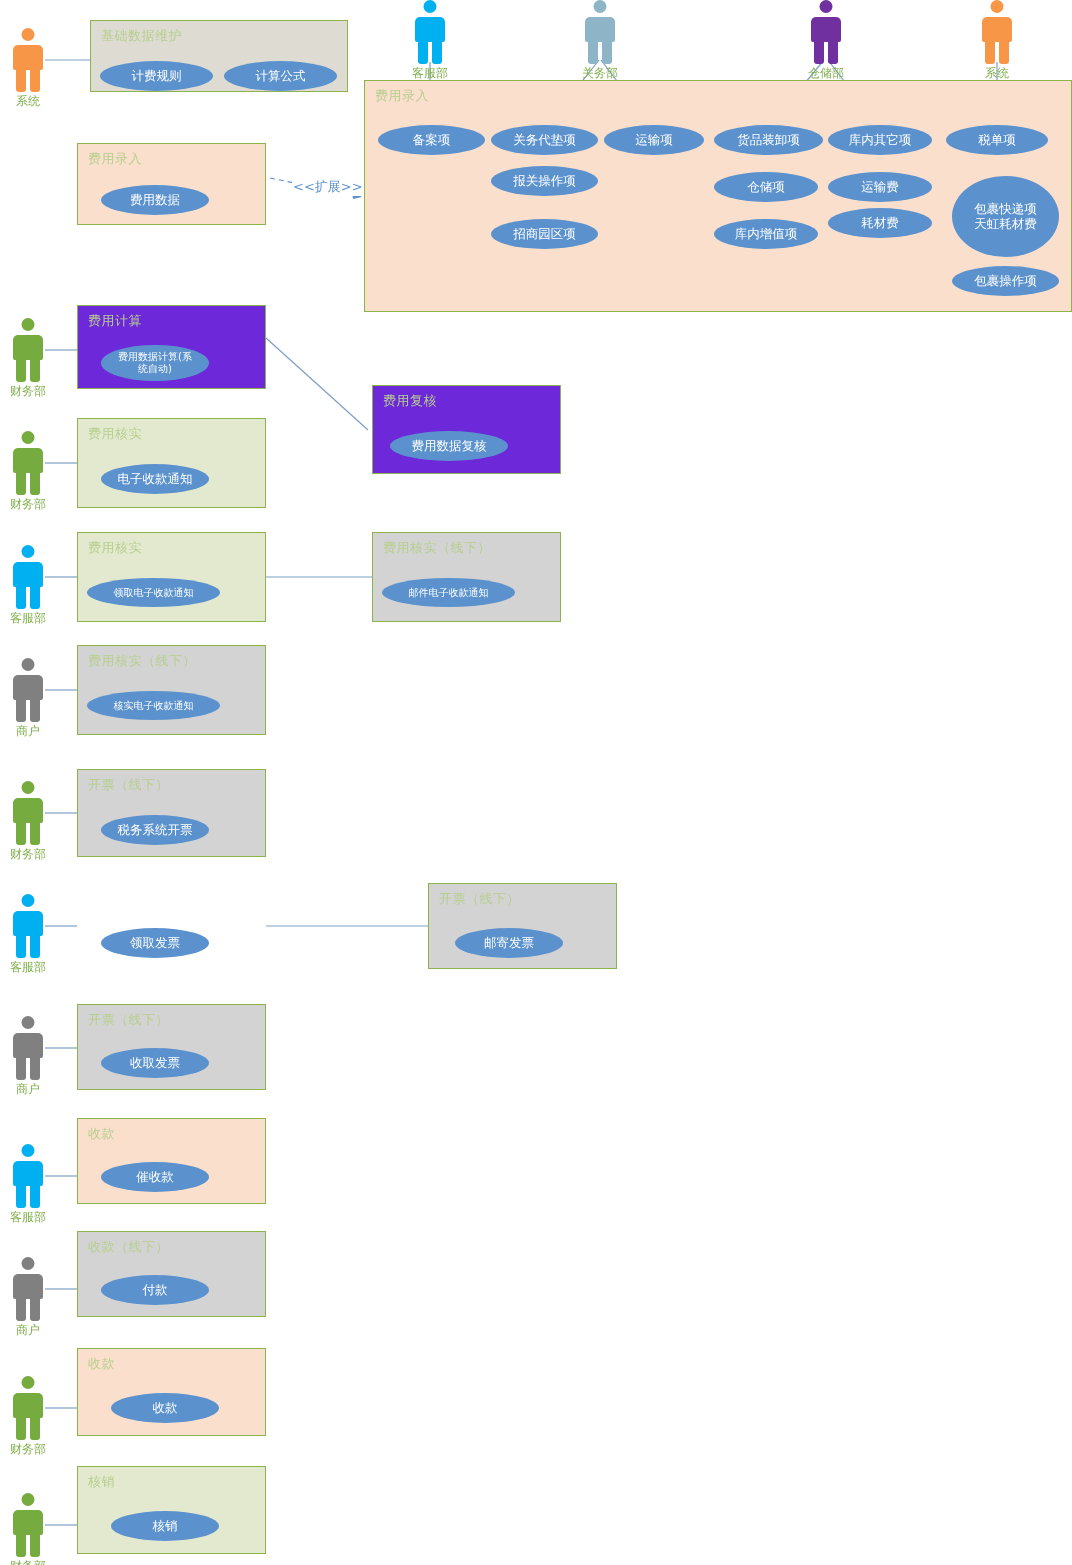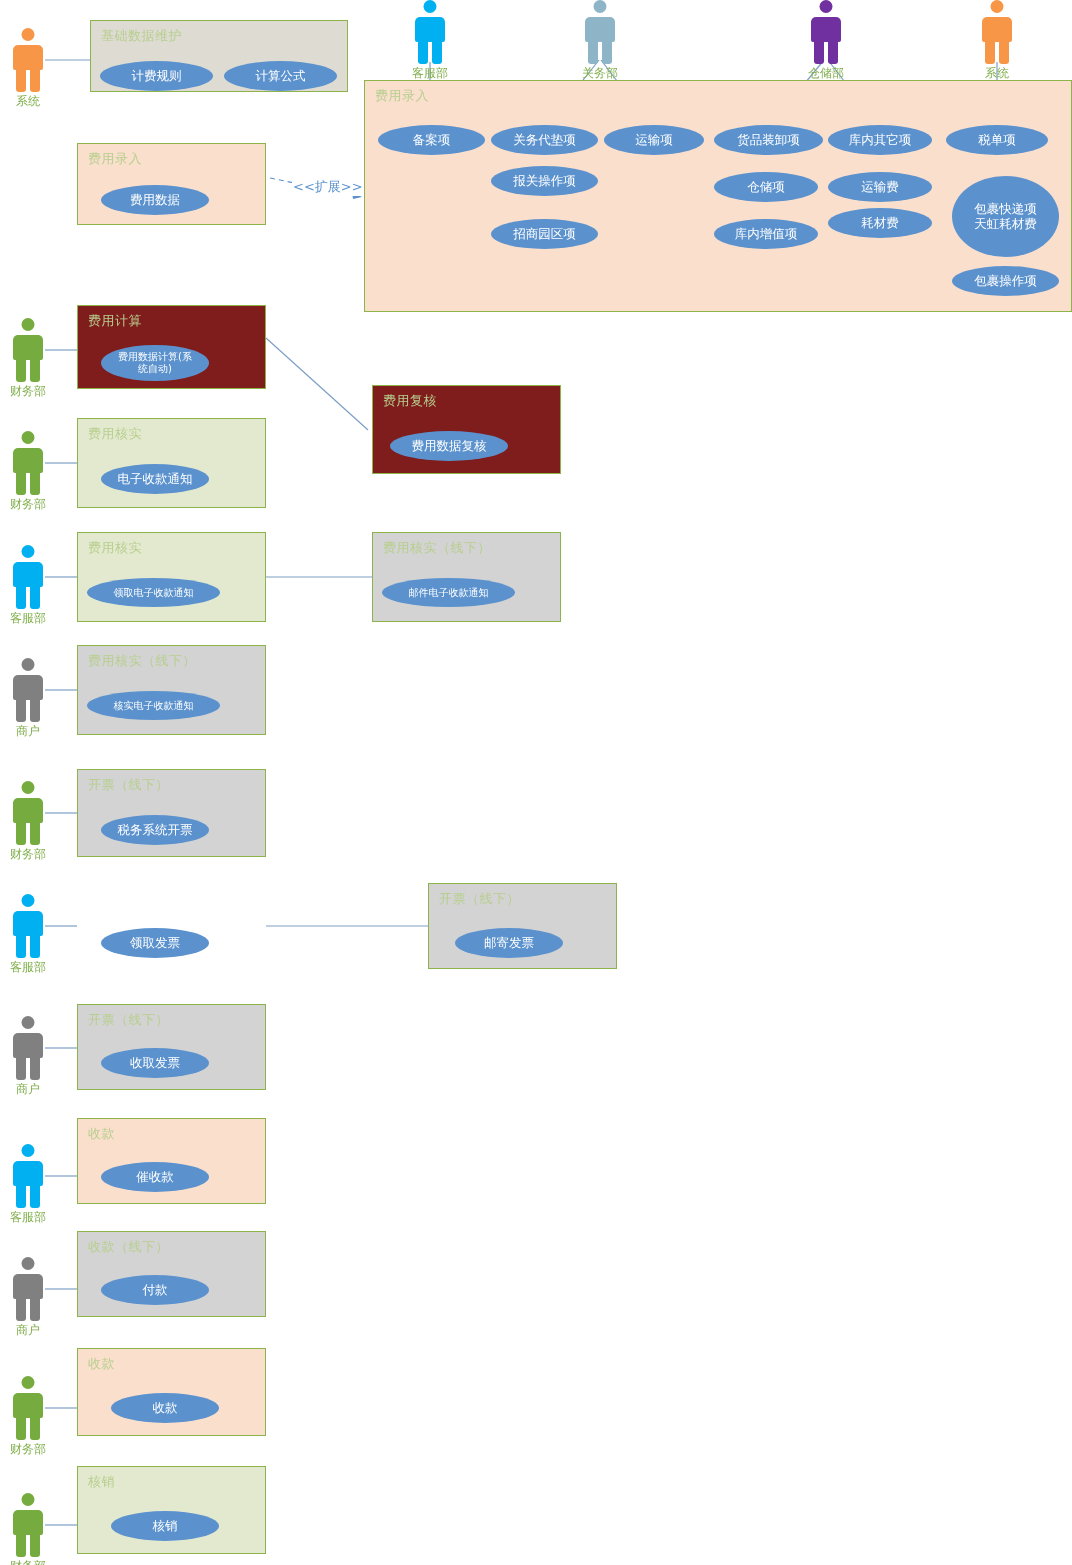--- a/index.html
+++ b/index.html
@@ -34,21 +34,21 @@
     position:absolute;
     left:10px;
     top:6px;
     font-size:13px;
     color:#b7cf8e;
     letter-spacing:.5px;
     white-space:nowrap;
   }
   .fill-gray   { background:#dedbd3; }
   .fill-peach  { background:#fadfcd; }
-  .fill-cyan   { background:#7f1d1d; }
+  .fill-cyan   { background:#6d28d9; }
   .fill-olive  { background:#e3e9cf; }
   .fill-bluegray{ background:#dde7ed; }
   .fill-gray2  { background:#d3d3d3; }
 
   
   .uc{
     position:absolute;
     box-sizing:border-box;
     background:#5b92ce;
     border-radius:50%;

